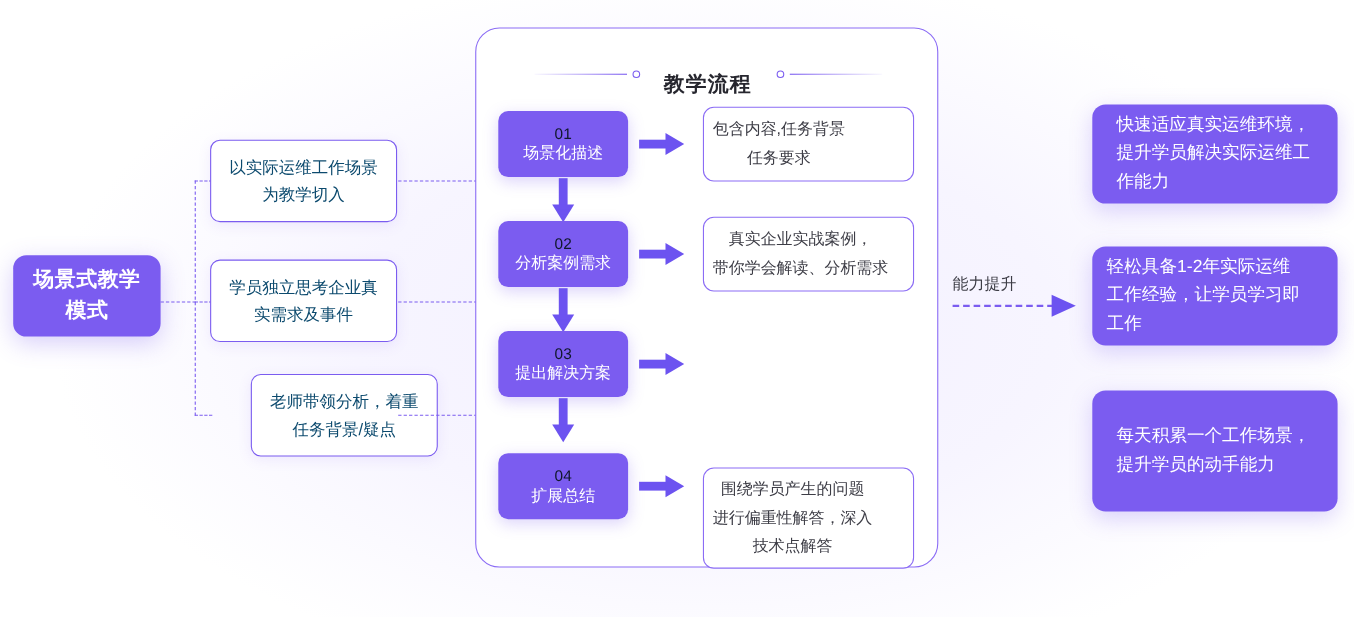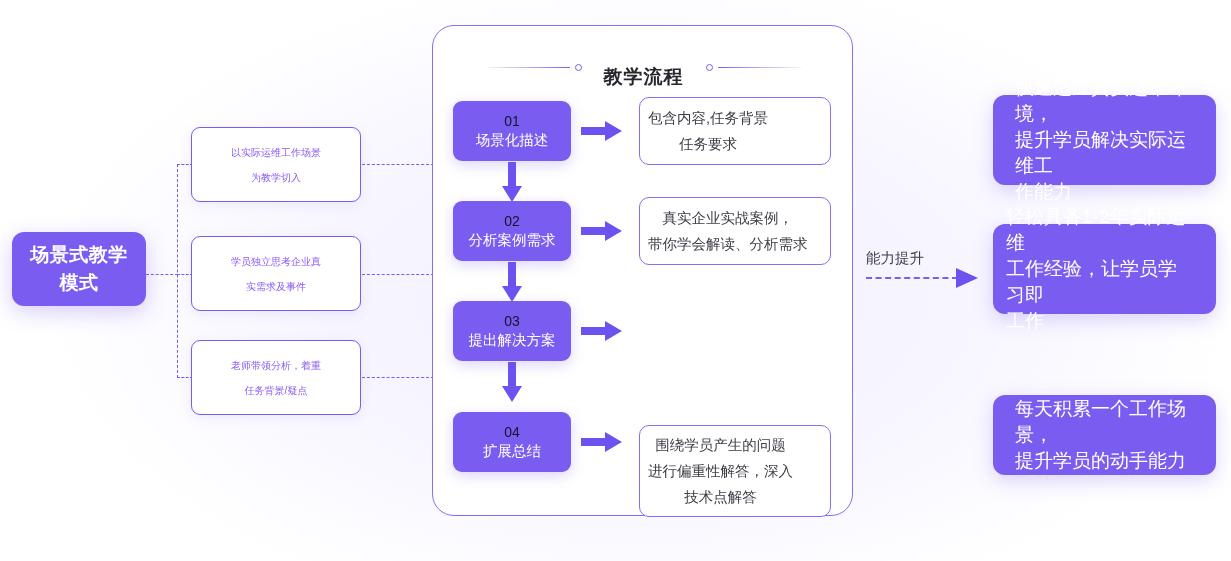--- a/index.html
+++ b/index.html
@@ -53,28 +53,28 @@
     left: 191px;
     width: 170px;
     background: #ffffff;
     border: 1.4px solid #7b5cf0;
     border-radius: 9px;
     display: flex; align-items: center; justify-content: center;
     padding: 6px 9px;
     box-shadow: 0 3px 12px rgba(123,92,240,0.10);
   }
   .left-card .t {
-    color: #8b5cf6;
-    font-size: 10px;
+    color: #0c4a6e;
+    font-size: 15px;
     line-height: 25px;
     text-align: center;
   }
   #left-card-0 { top: 127px; height: 75px; }
   #left-card-1 { top: 236px; height: 75px; }
-  #left-card-2 { top: 340px; height: 75px; }
+  #left-card-2 { top: 340px; height: 75px; margin-left: 37px; }
 
   
   #center-panel {
     position: absolute;
     left: 432px; top: 25px;
     width: 421px; height: 491px;
     background: #ffffff;
     border: 1.5px solid #8b6cf5;
     border-radius: 22px;
   }
@@ -219,27 +219,27 @@
     left: 993px;
     width: 223px;
     background: #7b5cf0;
     border-radius: 12px;
     display: flex; align-items: center;
     padding: 10px 22px;
     box-shadow: 0 6px 20px rgba(123,92,240,0.26);
   }
   .right-card .t {
     color: #ffffff;
-    font-size: 19px;
+    font-size: 16px;
     line-height: 26px;
     text-align: left;
   }
   #right-card-0 { top: 95px; height: 90px; }
   #right-card-1 { top: 224px; height: 90px; padding-left: 13px; }
-  #right-card-2 { top: 355px; height: 80px; margin-top: 40px; }
+  #right-card-2 { top: 355px; height: 110px; }
 </style>
 </head>
 <body>
 
 <div id="stage">
 
   <div id="main-title-box">
     <div class="t">
       <span>场景式教学</span><br>
       <span>模式</span>

